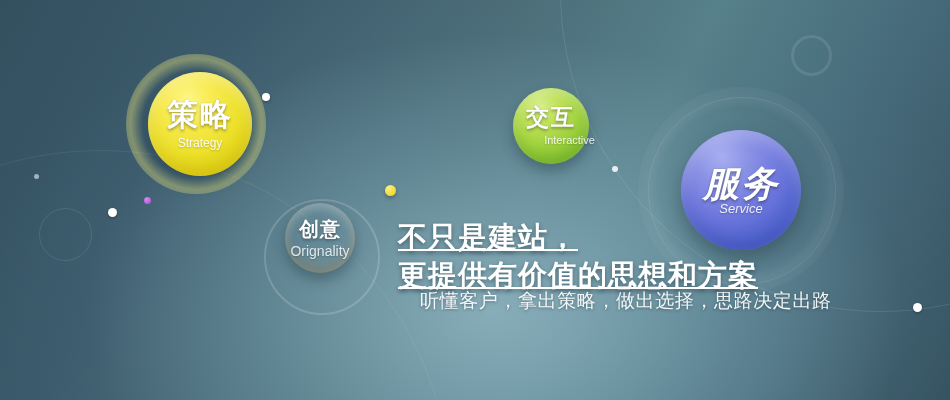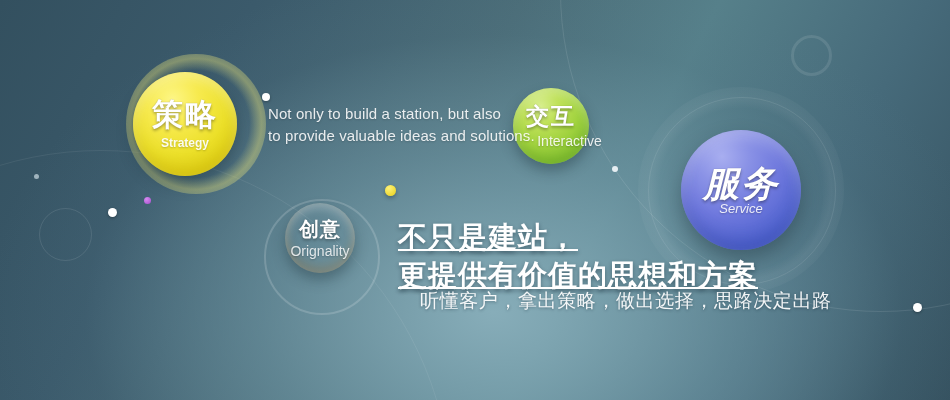--- a/index.html
+++ b/index.html
@@ -60,41 +60,41 @@
     line-height: 1;
   }
   .bubble .en {
     color: rgba(255,255,255,0.88);
     line-height: 1;
     text-shadow: 0 1px 2px rgba(0,0,0,0.22);
   }
 
   
   #bubble-strategy {
-    left: 133px; top: 72px; width: 104px; height: 104px;
+    left: 148px; top: 72px; width: 104px; height: 104px;
     background: radial-gradient(circle at 38% 26%, #fdf685 0%, #f7ea4e 26%, #ece02a 55%, #ddcd10 82%, #cfbe09 100%);
     box-shadow: 0 8px 16px rgba(20,40,50,0.35), inset 0 -8px 14px rgba(180,150,0,0.25), inset 0 6px 12px rgba(255,255,255,0.35);
   }
   #bubble-strategy .cn { font-size: 31px; }
-  #bubble-strategy .en { font-size: 12px; margin-top: 7px; color: rgba(255,255,255,0.92); font-weight: bold; }
+  #bubble-strategy .en { font-size: 12px; margin-top: 7px; color: rgba(255,255,255,0.92); }
   #halo-strategy {
     position: absolute; left: 126px; top: 54px; width: 140px; height: 140px;
     border-radius: 50%;
     background: radial-gradient(circle, rgba(240,232,90,0.0) 54%, rgba(232,226,120,0.42) 66%, rgba(210,216,140,0.20) 80%, rgba(200,210,150,0) 95%);
     pointer-events: none;
   }
 
   
   #bubble-interactive {
     left: 513px; top: 88px; width: 76px; height: 76px;
     background: radial-gradient(circle at 36% 24%, #d7ee8e 0%, #bfe158 24%, #a0d23e 52%, #79bb2e 82%, #68ae27 100%);
     box-shadow: 0 7px 13px rgba(20,40,50,0.35), inset 0 -6px 11px rgba(90,140,20,0.28), inset 0 5px 10px rgba(255,255,255,0.32);
   }
   #bubble-interactive .cn { font-size: 23px; }
-  #bubble-interactive .en { font-size: 14px; margin-top: 6px; margin-left: 37px; }
+  #bubble-interactive .en { font-size: 11px; margin-top: 6px; margin-left: 37px; }
 
   
   #bubble-originality {
     left: 285px; top: 203px; width: 70px; height: 70px;
     background: radial-gradient(circle at 36% 24%, #ffd98a 0%, #fcc martins 0%, #fac14f 28%, #f5a92f 58%, #ef9318 85%, #e88a13 100%);
     box-shadow: 0 7px 13px rgba(20,40,50,0.35), inset 0 -6px 11px rgba(170,95,10,0.25), inset 0 5px 10px rgba(255,255,255,0.30);
   }
   #bubble-originality .cn { font-size: 20px; letter-spacing: 1px; }
   #bubble-originality .en { font-size: 14px; margin-top: 5px; color: rgba(255,255,255,0.82); }
   #ring-originality {
@@ -197,19 +197,17 @@
   <div class="bubble" id="bubble-originality">
     <span class="cn">创意</span>
     <span class="en">Orignality</span>
   </div>
 
   <div class="bubble" id="bubble-service">
     <span class="cn">服务</span>
     <span class="en">Service</span>
   </div>
 
-  <div id="english-tagline">Not only to build a station, but also
-to provide valuable ideas and solutions.</div>
   <div id="headline">不只是建站，
 更提供有价值的思想和方案</div>
   <div id="subline">听懂客户，拿出策略，做出选择，思路决定出路</div>
 
 </div>
 
 </body></html>

